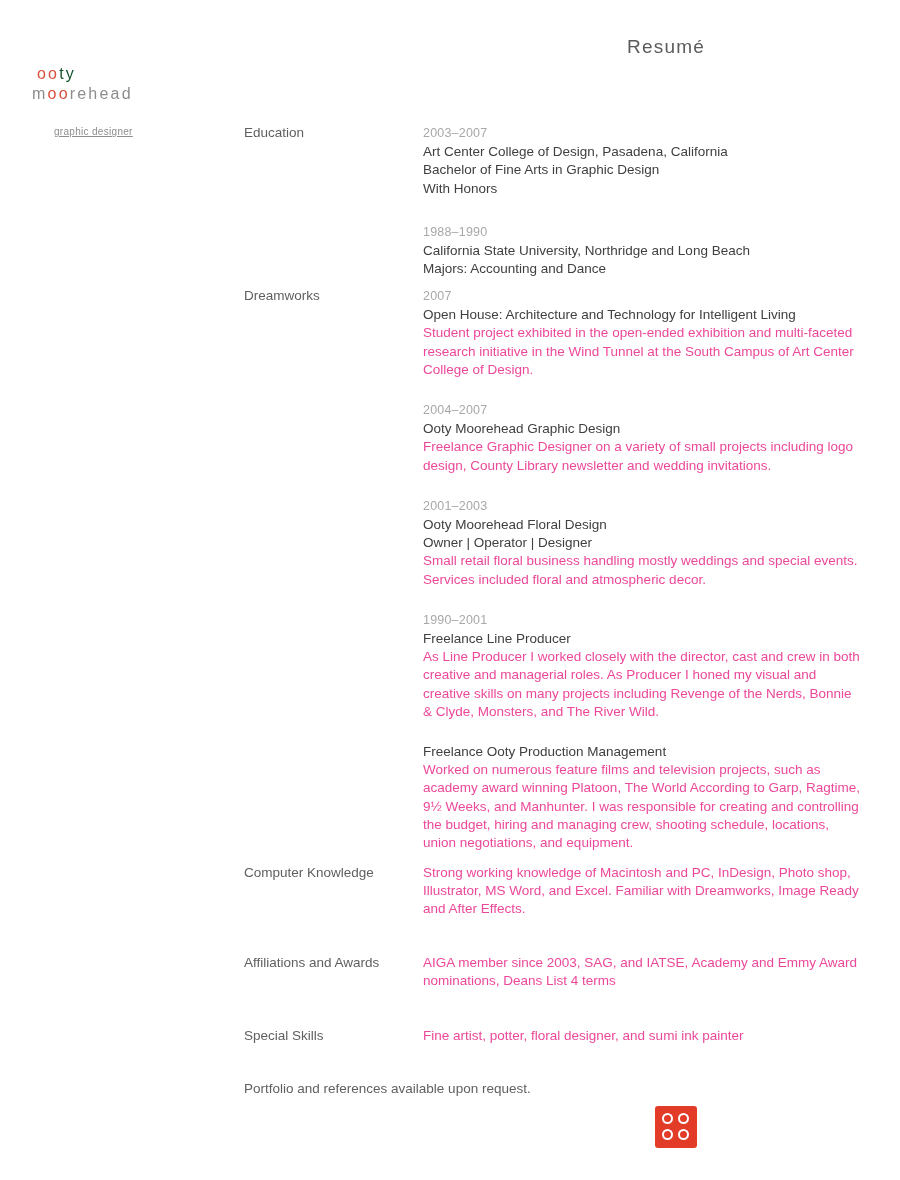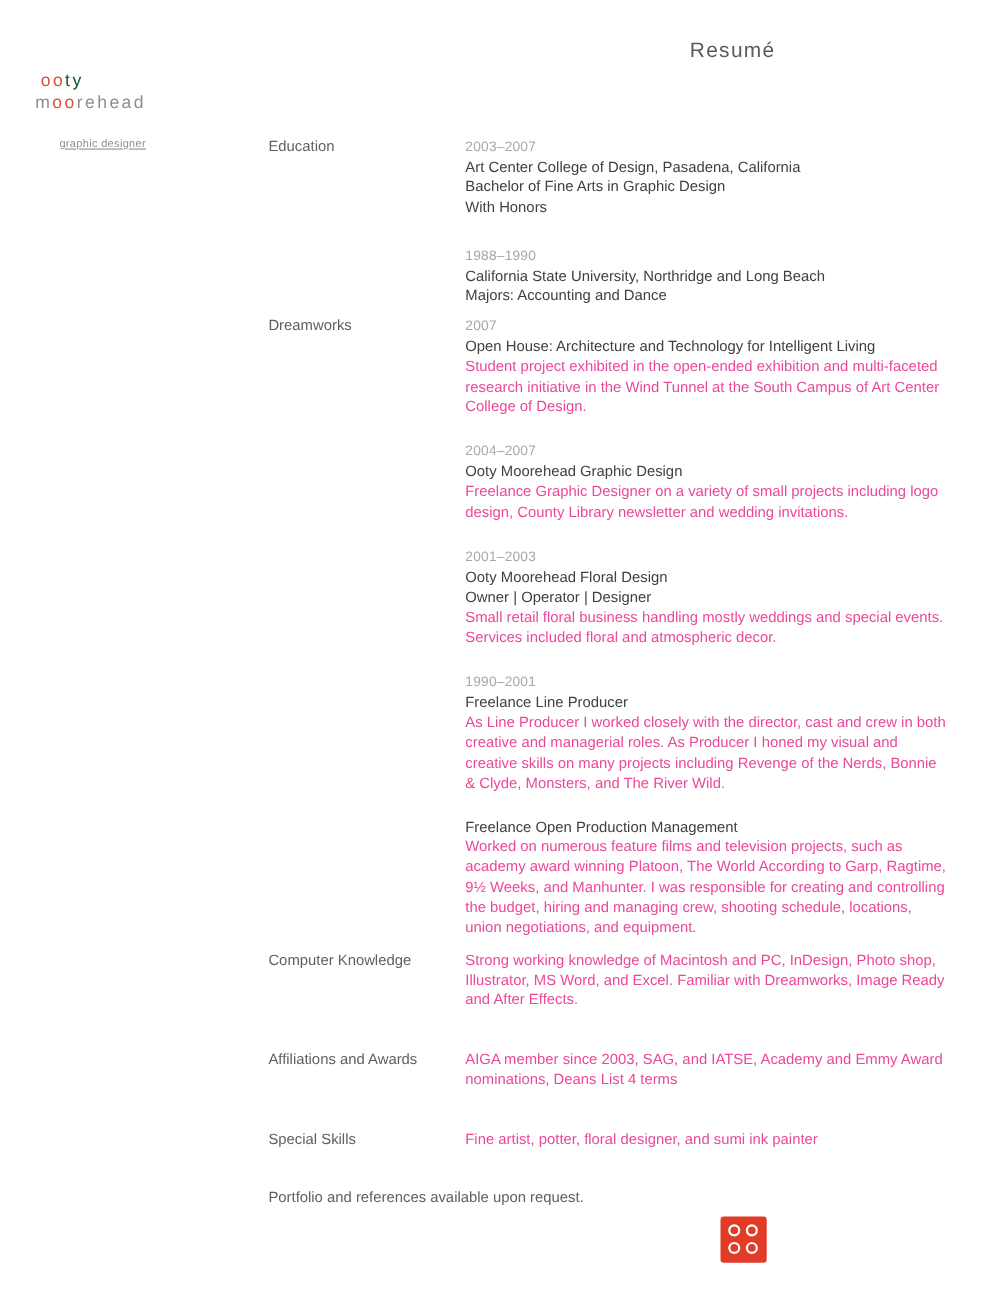--- a/index.html
+++ b/index.html
@@ -193,21 +193,21 @@
         <div class="para">Small retail floral business handling mostly weddings and special events. Services included floral and atmospheric decor.</div>
       </div>
 
       <div class="entry" style="margin-bottom:22px;">
         <div class="date">1990–2001</div>
         <div class="line">Freelance Line Producer</div>
         <div class="para"><span>As Line Producer I worked closely with the director, cast and crew in both creative and managerial roles. As Producer I honed my visual and creative skills on many projects including </span><span class="italic">Revenge of the Nerds, Bonnie &amp; Clyde, Monsters,</span><span> and </span><span class="italic">The River Wild</span><span>.</span></div>
       </div>
 
       <div class="entry">
-        <div class="line">Freelance Open Production Management</div>
+        <div class="line">Freelance Ooty Production Management</div>
         <div class="para"><span>Worked on numerous feature films and television projects, such as academy award winning </span><span class="italic">Platoon, The World According to Garp, Ragtime, 9½ Weeks,</span><span> and </span><span class="italic">Manhunter</span><span>. I was responsible for creating and controlling the budget, hiring and managing crew, shooting schedule, locations, union negotiations, and equipment.</span></div>
       </div>
 
     </div>
   </div>
 
   <div class="section" style="top:864px;">
     <div class="section-label">Computer Knowledge</div>
     <div class="section-body">
       <div class="para">Strong working knowledge of Macintosh and PC, InDesign, Photo shop, Illustrator, MS Word, and Excel. Familiar with Dreamworks, Image Ready and After Effects.</div>

